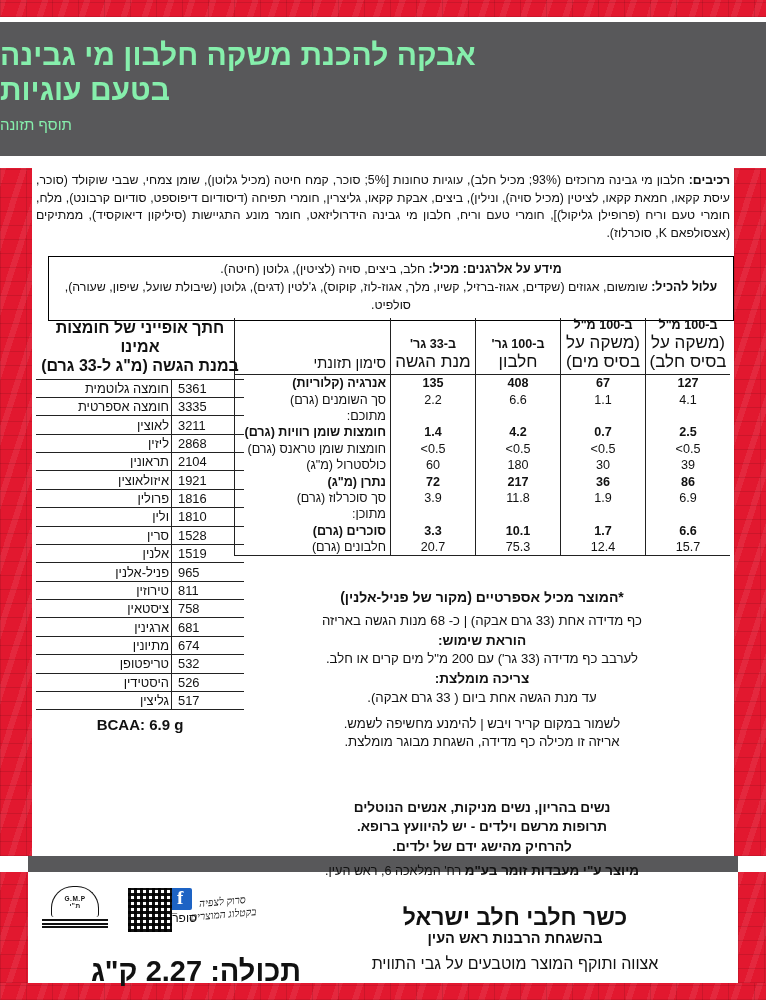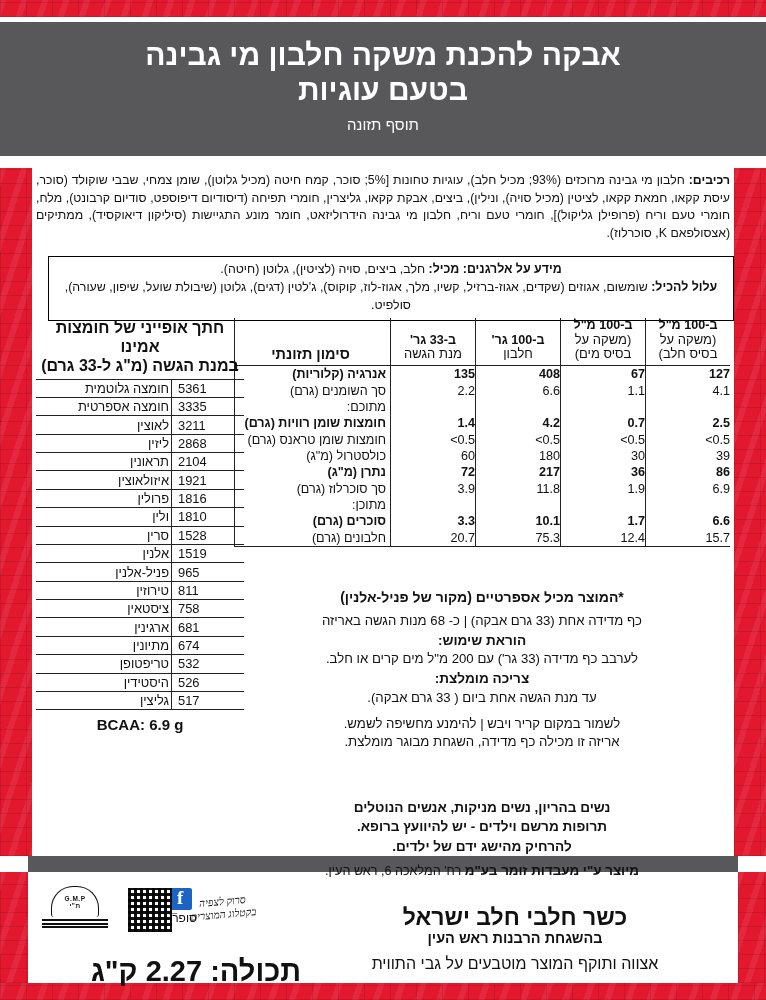--- a/index.html
+++ b/index.html
@@ -23,21 +23,21 @@
   .topwhite{position:absolute;left:0;top:17px;width:766px;height:5px;background:#fff;}
   .bottombar{position:absolute;left:0;bottom:0;width:766px;height:17px;}
   .leftband{position:absolute;left:0;top:168px;width:32px;height:688px;}
   .rightband{position:absolute;right:0;top:168px;width:32px;height:688px;}
   .leftband2{position:absolute;left:0;top:872px;width:28px;height:111px;}
   .rightband2{position:absolute;right:0;top:872px;width:28px;height:111px;}
 
   
   .header{
     position:absolute;left:0;top:22px;width:766px;height:134px;
-    background:#58585a;color:#ffffff;text-align:center;
+    background:#58585a;color:#86efac;text-align:left;
   }
   .header .h-title{
     font-size:30px;font-weight:bold;line-height:1.16;
     padding-top:16px;letter-spacing:0px;
   }
   .header .h-sub{font-size:15px;font-weight:normal;padding-top:8px;}
   .hdr-gap{position:absolute;left:0;top:156px;width:766px;height:12px;background:#fff;}
   .darkstrip{position:absolute;left:28px;top:856px;width:710px;height:16px;background:#58585a;}
 
   
@@ -59,27 +59,27 @@
   
   .nutri{
     position:absolute;right:36px;top:318px;width:496px;direction:rtl;
   }
   table.nt{border-collapse:collapse;width:100%;font-size:12.5px;}
   table.nt th,table.nt td{padding:0;}
   .nt .colhead{
     vertical-align:bottom;text-align:center;font-weight:bold;
     font-size:12.6px;line-height:1.16;padding-bottom:3px;
   }
-  .nt .colhead .sm{font-weight:normal;font-size:13px;display:block;line-height:1.14;}
+  .nt .colhead .sm{font-weight:normal;font-size:17px;display:block;line-height:1.14;}
   .nt .lblhead{
-    font-weight:bold;font-size:14.5px;vertical-align:bottom;
+    text-align:right;font-weight:normal;font-size:14.5px;vertical-align:bottom;
     padding-bottom:3px;padding-right:4px;margin-left:40px;
   }
   .nt tr.headrow > *{border-bottom:1.6px solid #222;}
-  .nt td.v{width:84px;font-size:12.6px;line-height:1.30;}
+  .nt td.v{text-align:center;width:84px;font-size:12.6px;line-height:1.30;}
   .nt td.lbl{text-align:right;font-size:12.6px;line-height:1.30;padding-right:4px;margin-left:41px;}
   .nt .b{font-weight:bold;}
   .nt .sep{border-left:1.6px solid #222;}
   .nt .sep2{border-left:1.6px solid #222;}
   .nt tr.lastrow > *{border-bottom:1.6px solid #222;}
 
   .aspartame{
     position:absolute;right:36px;top:589px;width:496px;direction:rtl;
     text-align:center;font-weight:bold;font-size:14px;
   }

